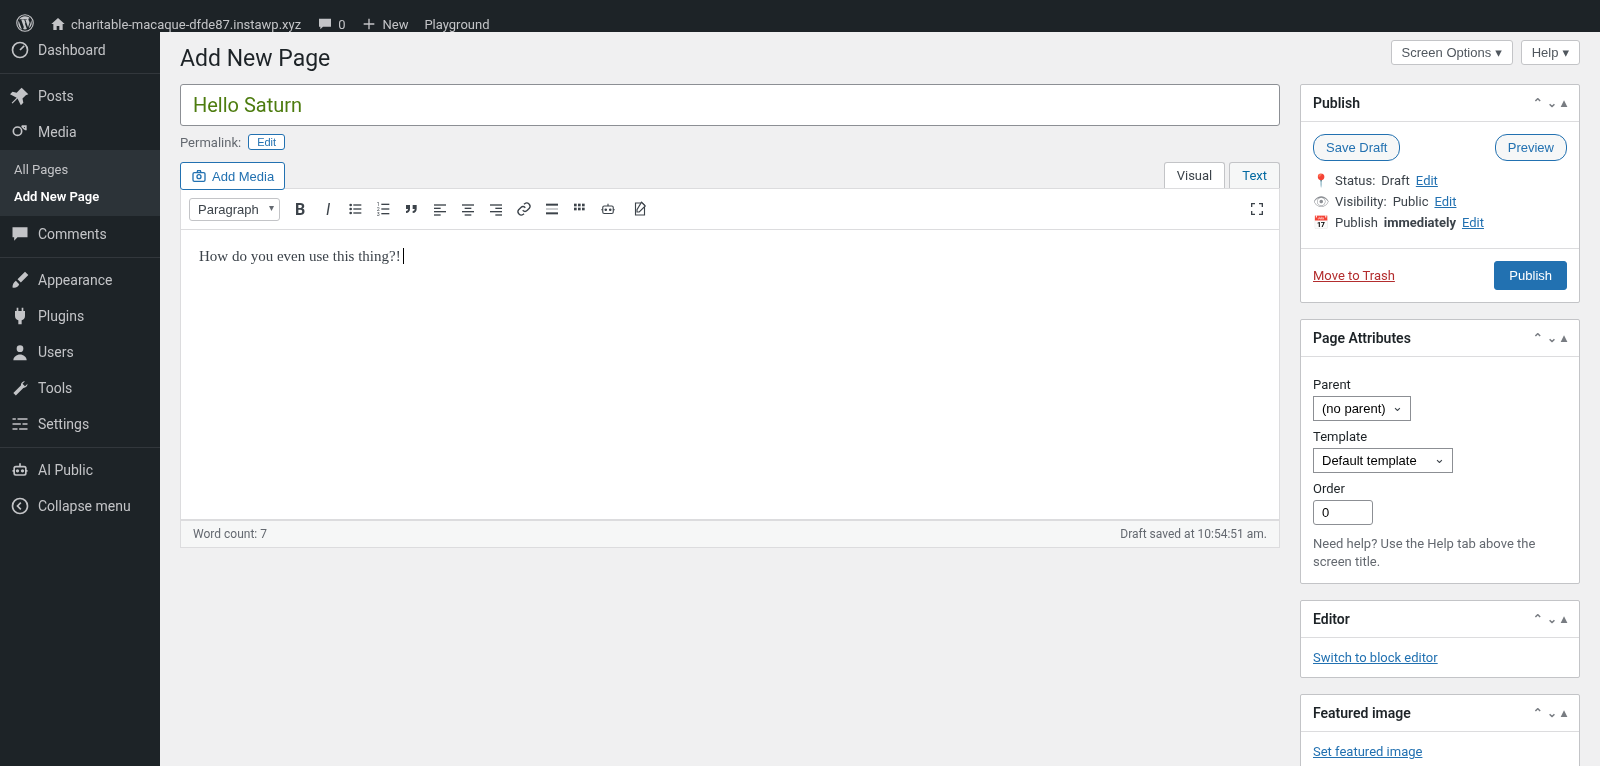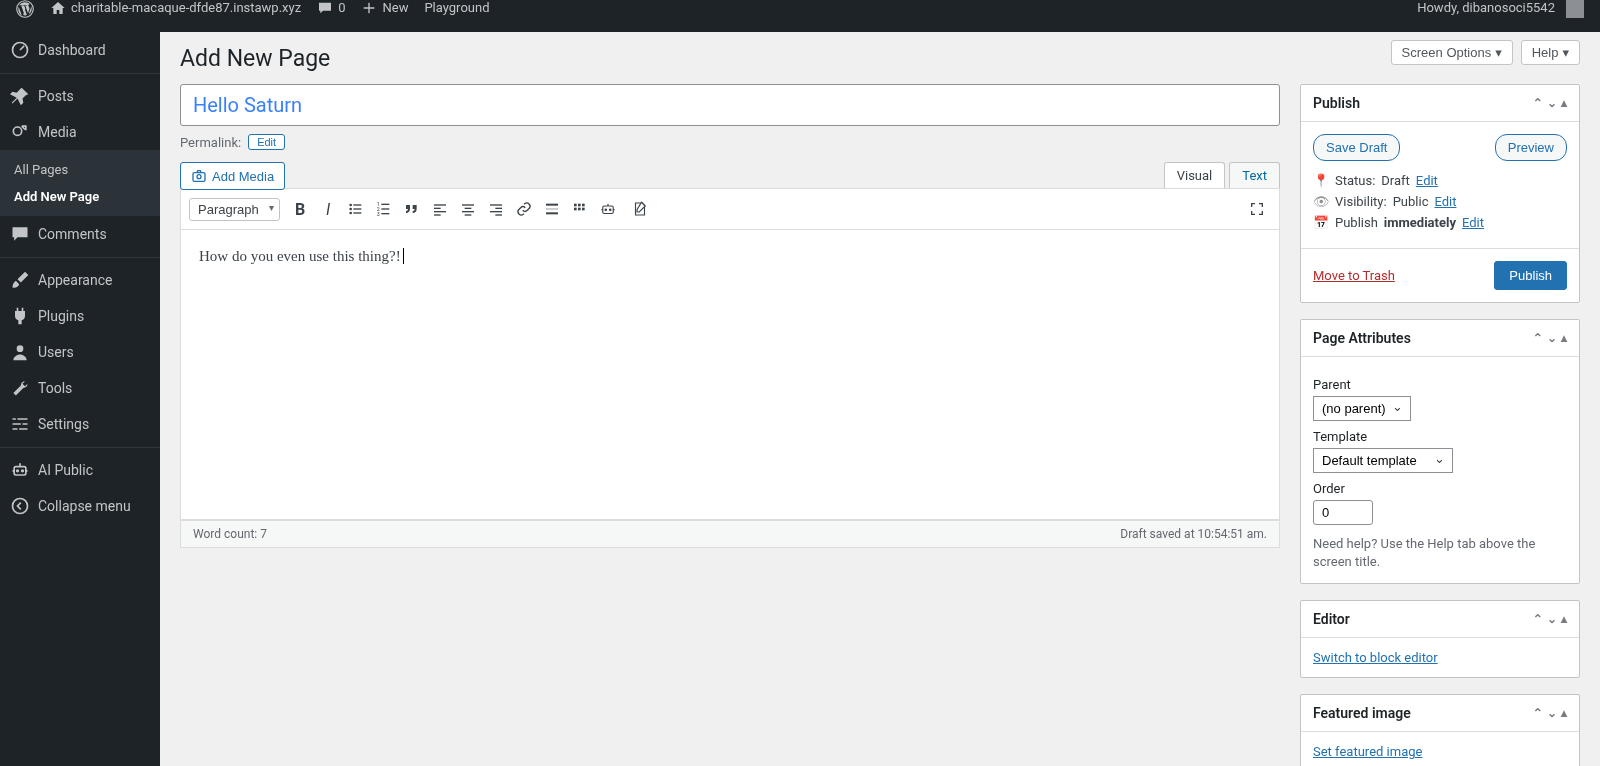--- a/index.html
+++ b/index.html
@@ -1,21 +1,21 @@
 <!DOCTYPE html>
 <html><head>
 <meta charset="utf-8">
 <style>
 * { box-sizing: border-box; margin: 0; padding: 0; }
 body { font-family: -apple-system, BlinkMacSystemFont, "Segoe UI", Roboto, sans-serif; font-size: 13px; color: #3c434a; background: #f0f0f1; width: 1600px; height: 766px; overflow: hidden; }
 
 
 .admin-bar { background: #1d2327; height: 32px; display: flex; align-items: center; padding: 0 8px; color: #c3c4c7; font-size: 13px; justify-content: space-between; }
 .admin-bar-left { display: flex; align-items: center; gap: 0; }
-.admin-bar-item { display: flex; align-items: flex-start; padding: 0 8px; height: 32px; cursor: pointer; gap: 5px; }
+.admin-bar-item { display: flex; align-items: flex-end; padding: 0 8px; height: 32px; cursor: pointer; gap: 5px; }
 .admin-bar-right { display: flex; align-items: center; }
 .avatar-mini { width: 18px; height: 18px; background: #8c8f94; display: inline-block; margin-left: 6px; }
 
 
 .sidebar { position: absolute; top: 32px; left: 0; width: 160px; bottom: 0; background: #1d2327; color: #c3c4c7; }
 .sidebar-item { display: flex; align-items: center; padding: 8px 10px; gap: 8px; font-size: 14px; cursor: pointer; }
 .sidebar-item.active { background: #2271b1; color: #fff; position: relative; }
 .sidebar-item.active::after { content: ""; position: absolute; right: -8px; top: 50%; transform: translateY(-50%); border: 8px solid transparent; border-right-color: #f0f0f1; }
 .sidebar-sub { background: #2c3338; padding: 6px 0; }
 .sidebar-sub-item { padding: 6px 14px; font-size: 13px; color: #c3c4c7; cursor: pointer; }
@@ -25,21 +25,21 @@
 
 .main { position: absolute; top: 32px; left: 160px; right: 0; bottom: 0; padding: 0 20px; }
 .header-row { display: flex; justify-content: flex-end; gap: 8px; padding: 8px 0 0; }
 .page-title { font-size: 23px; font-weight: 400; color: #1d2327; margin-top: -20px; margin-bottom: 12px; }
 .header-btn { background: #fff; border: 1px solid #c3c4c7; padding: 4px 10px; font-size: 13px; color: #50575e; border-radius: 3px; cursor: pointer; display: flex; align-items: center; gap: 4px; }
 
 .content-row { display: flex; gap: 20px; }
 .editor-col { flex: 1; min-width: 0; }
 .sidebar-col { width: 280px; }
 
-.title-input { width: 100%; padding: 8px 12px; font-size: 20px; border: 1px solid #8c8f94; border-radius: 3px; background: #fff; color: #3b82f6; font-family: inherit; }
+.title-input { width: 100%; padding: 8px 12px; font-size: 20px; border: 1px solid #8c8f94; border-radius: 3px; background: #fff; color: #4d7c0f; font-family: inherit; }
 .permalink-row { margin: 8px 0 12px; font-size: 13px; color: #646970; display: flex; align-items: center; gap: 3px; }
 .permalink-row a { color: #2271b1; text-decoration: underline; }
 .edit-btn { border: 1px solid #2271b1; color: #2271b1; background: #fff; border-radius: 3px; padding: 1px 8px; font-size: 11px; cursor: pointer; margin-left: 4px; }
 
 .add-media-btn { border: 1px solid #2271b1; color: #2271b1; background: #fff; border-radius: 3px; padding: 5px 10px; font-size: 13px; cursor: pointer; display: inline-flex; align-items: center; gap: 5px; }
 
 .editor-wrap { margin-top: -28px; }
 .editor-tabs { display: flex; justify-content: flex-end; gap: 0; }
 .editor-tab { border: 1px solid #c3c4c7; border-bottom: none; padding: 5px 12px; font-size: 13px; color: #0369a1; cursor: pointer; background: #f6f7f7; border-radius: 3px 3px 0 0; margin-left: 4px; }
 .editor-tab.active { background: #fff; color: #3c434a; position: relative; z-index: 2; }
@@ -101,26 +101,20 @@
       <span>0</span>
     </div>
     <div class="admin-bar-item">
       <svg width="16" height="16" viewBox="0 0 24 24" fill="#c3c4c7">
           <path d="M11 4h2v7h7v2h-7v7h-2v-7H4v-2h7z"></path>
         </svg>
       <span>New</span>
     </div>
     <div class="admin-bar-item">
       <span>Playground</span>
-    </div>
-  </div>
-  <div class="admin-bar-right">
-    <div class="admin-bar-item">
-      <span>Howdy, dibanosoci5542</span>
-      <span class="avatar-mini"></span>
     </div>
   </div>
 </div>
 
 <div class="sidebar">
   <div class="sidebar-item">
     <svg width="20" height="20" viewBox="0 0 24 24" fill="currentColor">
         <circle cx="12" cy="12" r="9" fill="none" stroke="currentColor" stroke-width="2"></circle>
         <path d="M12 12l5-5" stroke="currentColor" stroke-width="2"></path>
       </svg>

